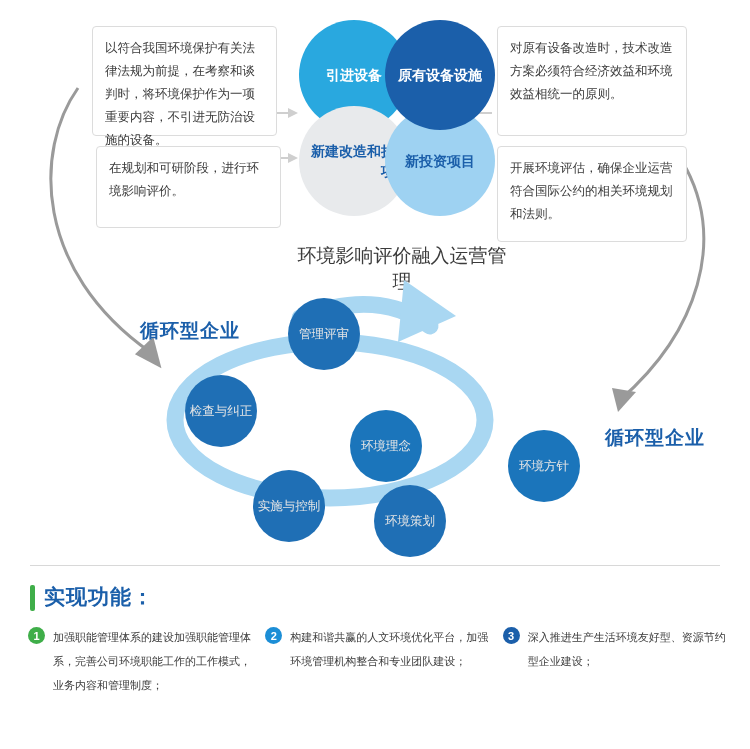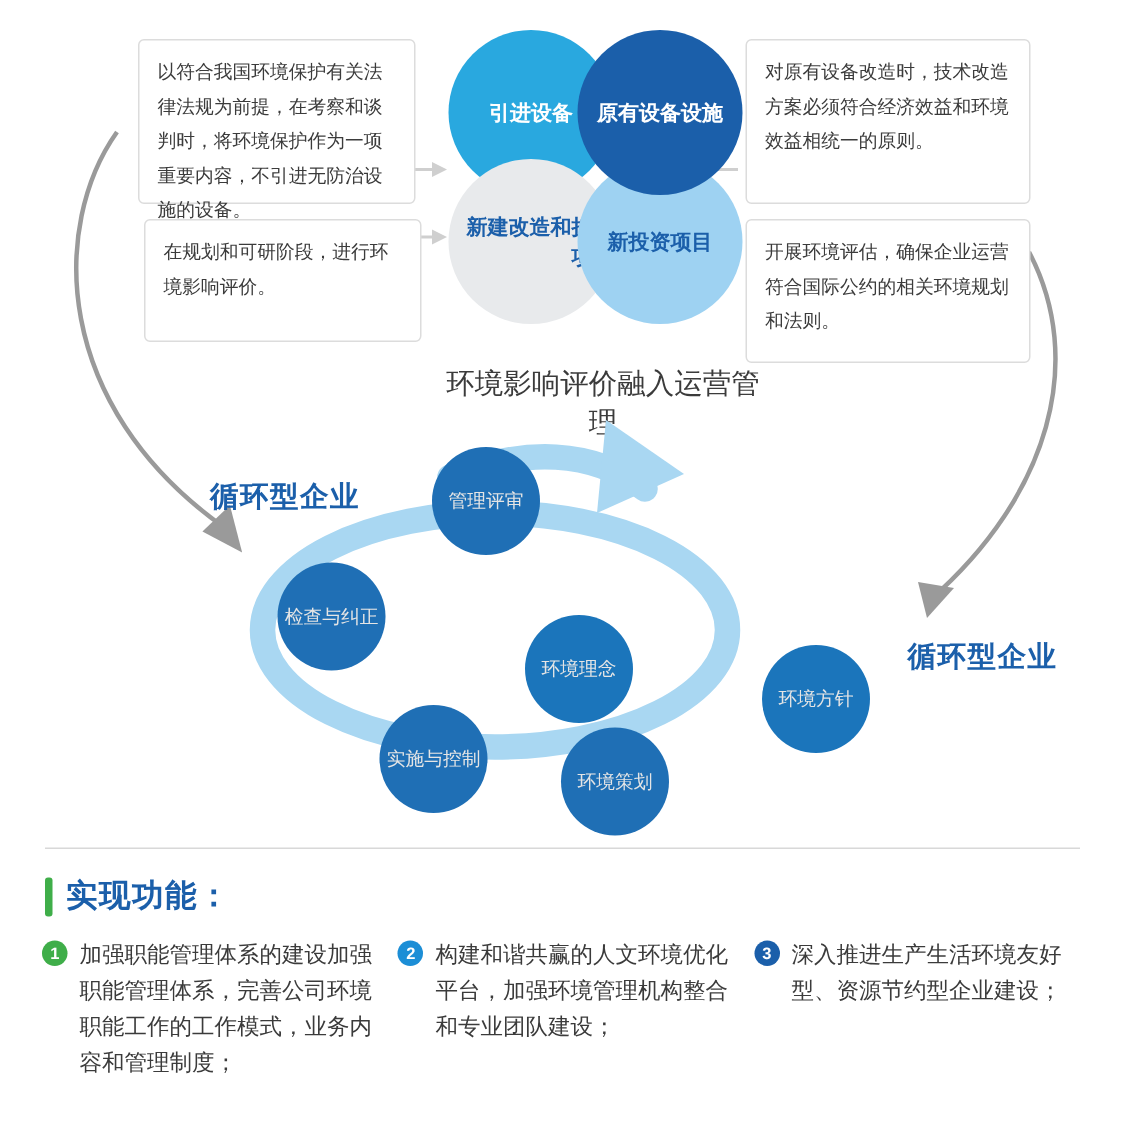--- a/index.html
+++ b/index.html
@@ -80,21 +80,21 @@
   .features{position:absolute;left:28px;top:625px;width:700px;display:flex;gap:12px;}
   .feature{display:flex;gap:8px;width:228px;}
   .badge{
     flex:0 0 auto;width:17px;height:17px;border-radius:50%;
     color:#fff;font-size:11px;font-weight:bold;
     display:flex;align-items:center;justify-content:center;margin-top:2px;
   }
   .badge.g{background:#3fae49;}
   .badge.b{background:#1c8ed6;}
   .badge.d{background:#1b5faa;}
-  .feat-text{font-size:15px;line-height:24px;color:#3b3b3b;}
+  .feat-text{font-size:11px;line-height:24px;color:#3b3b3b;}
 </style>
 </head>
 <body>
 
 <div class="root">
 
   <svg width="750" height="749" style="position:absolute;left:0;top:0;pointer-events:none;">
     <path d="M78,88 C34,150 34,270 150,352" stroke="#9a9a9a" stroke-width="3" fill="none"></path>
     <polygon points="146,338 168,362 138,362" fill="#9a9a9a" transform="rotate(28 152,352)"></polygon>
     <path d="M686,168 C724,240 700,330 620,400" stroke="#9a9a9a" stroke-width="3" fill="none"></path>

